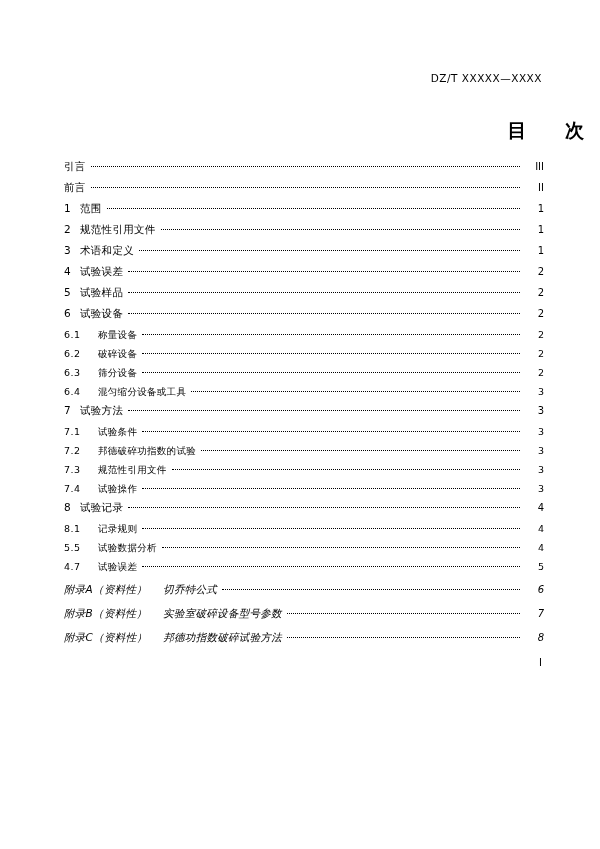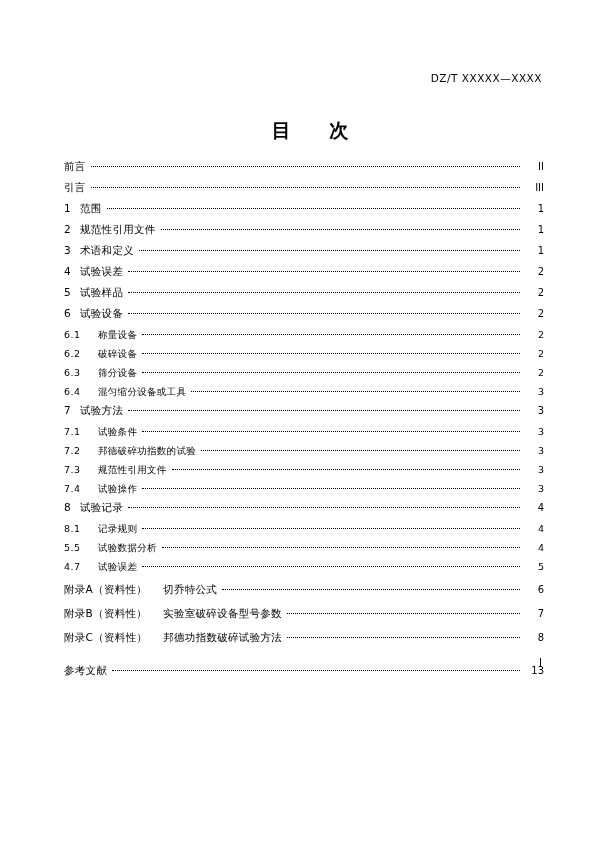--- a/index.html
+++ b/index.html
@@ -28,21 +28,21 @@
     font-size: 10.5px;
     letter-spacing: 0.5px;
     font-family: "DejaVu Sans", "Liberation Sans", sans-serif;
     white-space: nowrap;
   }
   .doc-title {
     position: absolute;
     left: 0;
     right: 0;
     top: 118px;
-    text-align: center;
+    text-align: right;
     font-size: 19px;
     font-weight: bold;
     letter-spacing: 16px;
     text-indent: 16px;
     font-family: "DejaVu Sans", "Liberation Sans", sans-serif;
     margin-left: 20px;
   }
   .toc {
     position: absolute;
     left: 64px;
@@ -57,20 +57,21 @@
     height: 21px;
     white-space: nowrap;
   }
   .toc-row.lvl2 {
     font-size: 9.5px;
     height: 19px;
   }
   .toc-row.annex {
     height: 24px;
     font-size: 10.5px;
+    font-style: italic;
   }
   .toc-row.refs {
     height: 24px;
     font-size: 10.5px;
   }
   .toc-row .num {
     display: inline-block;
     flex: 0 0 auto;
   }
   .toc-row.lvl1 .num {
@@ -131,29 +132,29 @@
 
 <div class="page">
 
   <div class="header-code">DZ/T XXXXX—XXXX</div>
 
   <div class="doc-title">目  次</div>
 
   <div class="toc">
 
     <div class="toc-row lvl1">
+      <span class="label">引言</span>
+      <span class="dots"></span>
+      <span class="page-no">III</span>
+    </div>
+
+    <div class="toc-row lvl1">
       <span class="label">前言</span>
       <span class="dots"></span>
       <span class="page-no">II</span>
-    </div>
-
-    <div class="toc-row lvl1">
-      <span class="label">引言</span>
-      <span class="dots"></span>
-      <span class="page-no">III</span>
     </div>
 
     <div class="toc-row lvl1">
       <span class="num">1</span>
       <span class="label">范围</span>
       <span class="dots"></span>
       <span class="page-no">1</span>
     </div>
 
     <div class="toc-row lvl1">
@@ -301,23 +302,18 @@
     <div class="toc-row annex">
       <span class="annex-label">附录C（资料性）</span>
       <span class="annex-title">邦德功指数破碎试验方法</span>
       <span class="dots"></span>
       <span class="page-no">8</span>
     </div>
 
 
     <div class="spacer-md"></div>
 
-    <div class="toc-row refs">
-      <span class="annex-label">参考文献</span>
-      <span class="dots"></span>
-      <span class="page-no">13</span>
-    </div>
 
   </div>
 
   <div class="footer-page">I</div>
 
 </div>
 
 </body></html>

